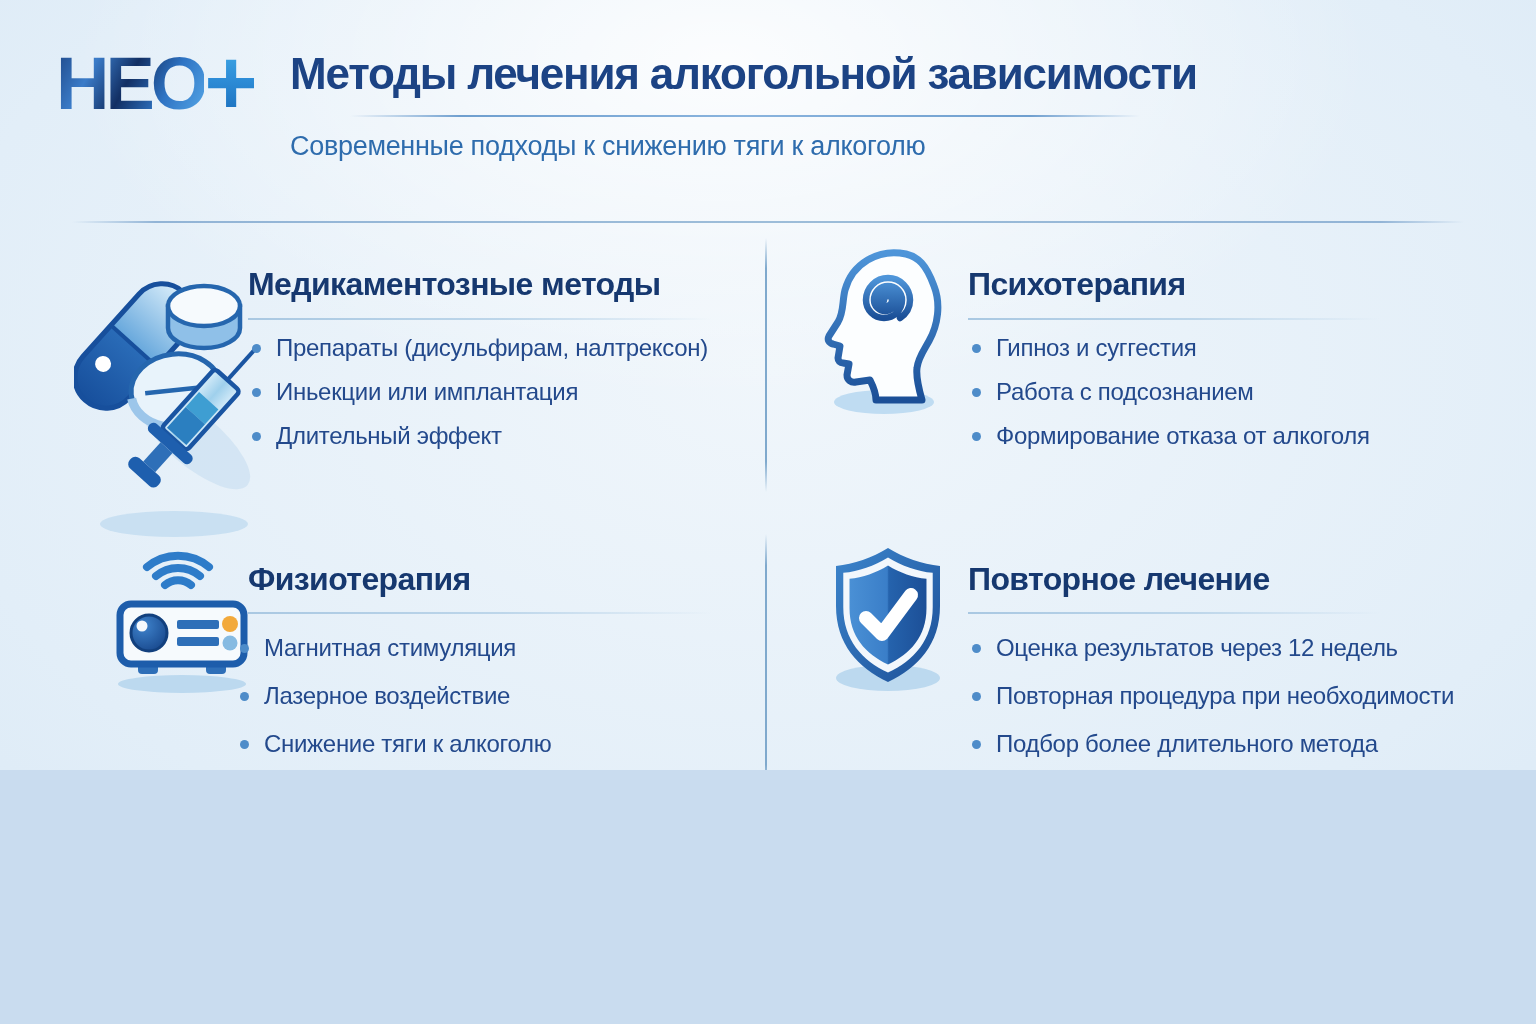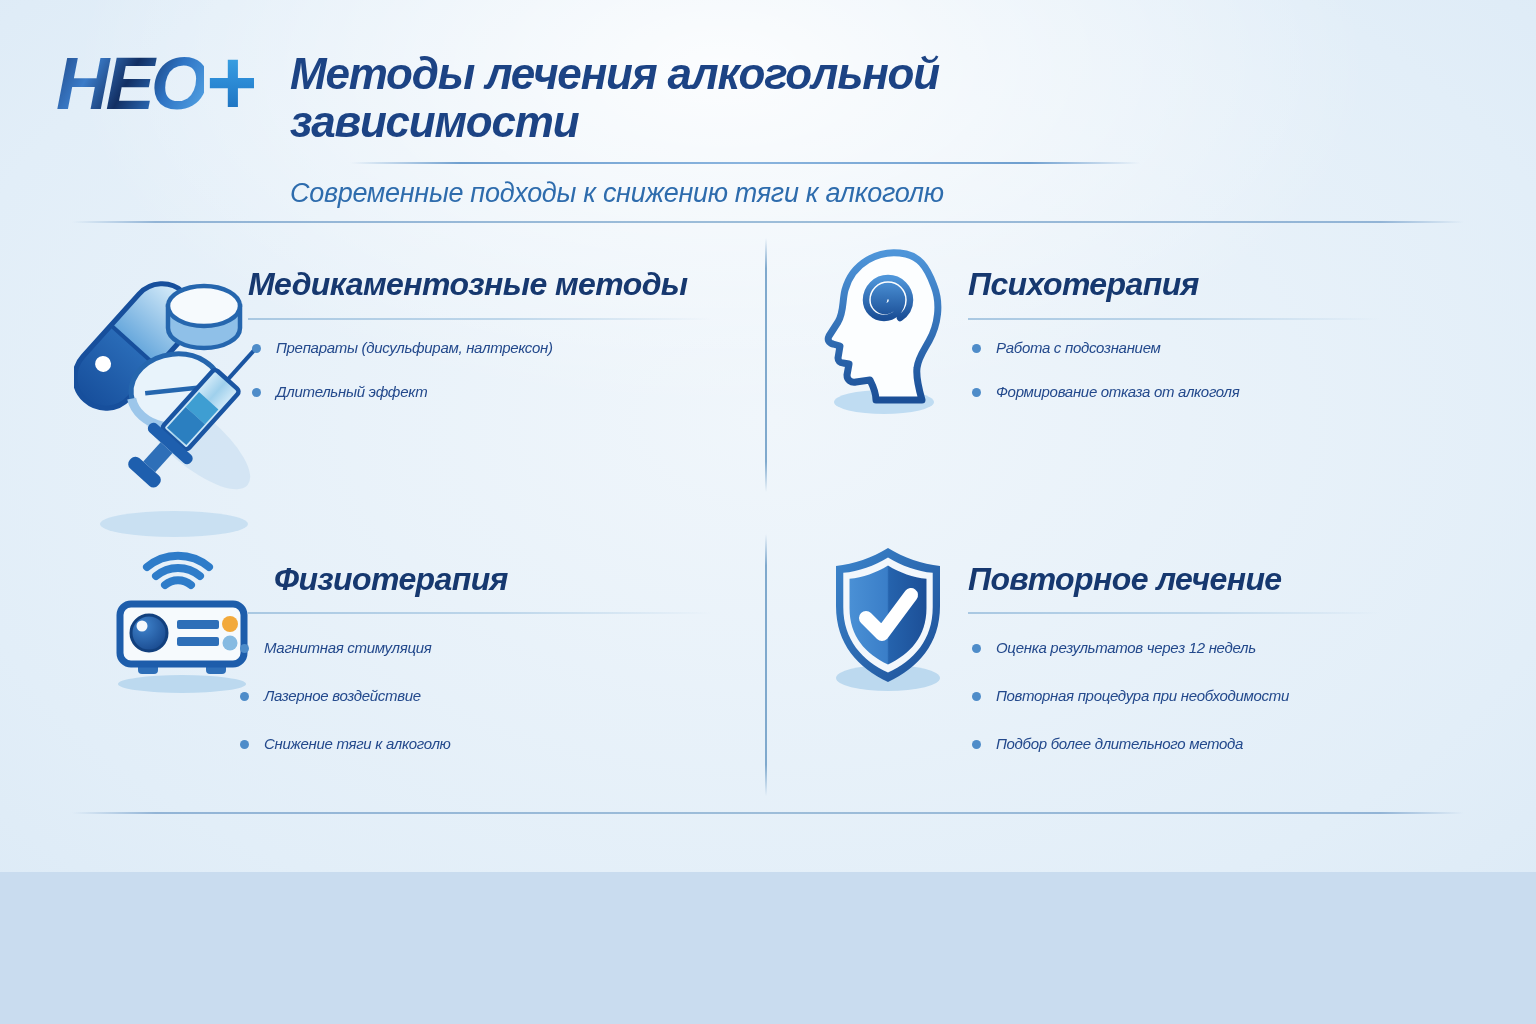--- a/index.html
+++ b/index.html
@@ -3,25 +3,24 @@
 <meta charset="utf-8">
 <style>
   * { margin:0; padding:0; box-sizing:border-box; }
   html,body { width:100%; }
   body {
     font-family: "Liberation Sans", sans-serif;
     background:#c9dcef;
     display:flex; justify-content:center;
   }
   .canvas {
-    position:relative; width:1536px; height:872px; overflow:hidden;
+    position:relative; width:1536px; height:770px; overflow:hidden;
     background:
       radial-gradient(ellipse 1000px 520px at 47% 8%, rgba(255,255,255,.85), rgba(255,255,255,0) 65%),
       radial-gradient(ellipse 1400px 900px at 50% 48%, #f0f6fb 0%, #e2eef8 60%, #d6e6f4 100%);
-    font-style: italic;
   }
 
   
   .logo {
     position:absolute; left:56px; top:38px;
     font-weight:800; letter-spacing:-4px; line-height:1;
     display:flex; align-items:center;
   }
   .logo .word {
     font-size:74px;
@@ -65,35 +64,35 @@
   .quad h2 {
     position:absolute; font-size:32px; font-weight:700; letter-spacing:-0.6px;
     color:#16386f; line-height:36px; white-space:nowrap;text-align:center;
   }
   .rule {
     position:absolute; height:2px;
     background:linear-gradient(90deg,#a9c8e2 0%, #bdd6ea 55%, rgba(189,214,234,0) 100%);
   }
   .bullets { position:absolute; list-style:none; }
   .bullets li {
-    position:relative; padding-left:28px; font-size:15px; line-height:32px;
+    position:relative; padding-left:28px; font-size:24px; line-height:32px;
     font-weight:500; letter-spacing:-0.3px; color:#23498c; white-space:nowrap;
   }
   .bullets li::before {
     content:""; position:absolute; left:4px; top:12px; width:9px; height:9px;
     border-radius:50%; background:#4e8cc9;
   }
   .q-top  .bullets li { margin-bottom:12px; }
   .q-bot  .bullets li { margin-bottom:16px; }
 
   .q1 h2 { left:248px; top:266px; }      .q1 .rule { left:248px; top:318px; width:464px; }
   .q1 .bullets { left:248px; top:332px; }
   .q2 h2 { left:968px; top:266px; }      .q2 .rule { left:968px; top:318px; width:412px; }
   .q2 .bullets { left:968px; top:332px; }
-  .q3 h2 { left:248px; top:561px;margin-left:26px; }      .q3 .rule { left:248px; top:612px; width:464px; }
+  .q3 h2 { left:248px; top:561px; }      .q3 .rule { left:248px; top:612px; width:464px; }
   .q3 .bullets { left:236px; top:632px; }
   .q4 h2 { left:968px; top:561px; }      .q4 .rule { left:968px; top:612px; width:412px; }
   .q4 .bullets { left:968px; top:632px; }
 
   .icon { position:absolute; }
   .icon-pills  { left:74px;  top:250px; width:186px; height:296px; }
   .icon-head   { left:818px; top:246px; width:136px; height:172px; }
   .icon-device { left:90px;  top:538px; width:180px; height:156px; }
   .icon-shield { left:824px; top:544px; width:128px; height:150px; }
 </style>
@@ -164,20 +163,21 @@
         <rect x="-13" y="-14" width="26" height="28" fill="#2b7fc0"></rect>
         <rect x="-28" y="18" width="56" height="11" rx="5" fill="#1e5fae"></rect>
         <rect x="-8" y="29" width="16" height="26" fill="#2e6fb8"></rect>
         <rect x="-19" y="55" width="38" height="14" rx="6" fill="#1e5fae"></rect>
       </g>
     </svg>
     <h2>Медикаментозные методы</h2>
     <div class="rule"></div>
     <ul class="bullets">
       <li>Препараты (дисульфирам, налтрексон)</li>
+      <li>Иньекции или имплантация</li>
       <li>Длительный эффект</li>
     </ul>
   </section>
 
   <section class="quad q2 q-top">
     <svg class="icon icon-head" viewBox="0 0 136 172">
       <defs>
         <linearGradient id="headGrad" x1="0" y1="0" x2="0" y2="1">
           <stop offset="0" stop-color="#4e95d9"></stop>
             <stop offset="1" stop-color="#1b4f97"></stop>
@@ -187,20 +187,21 @@
       <path d="M 88,8 C 60,2 34,18 27,44 C 24,56 26,66 20,76 L 11,90 C 9,94 11,97 15,98 L 22,100 L 20,112
                C 20,115 22,117 25,117 L 31,118 L 29,129 C 29,134 33,137 38,136 L 52,134
                C 56,142 58,148 58,154 L 104,154 C 100,140 98,130 99,122 C 100,112 106,104 111,95
                C 120,79 123,58 116,40 C 108,18 100,11 88,8 Z" fill="#fcfeff" stroke="url(#headGrad)" stroke-width="7" stroke-linejoin="round"></path>
       <path d="M 66,54 A 4 4 0 0 1 74,54 A 6 6 0 0 1 62,54 A 8 8 0 0 1 78,54 A 11 11 0 0 1 56,54
                A 14 14 0 0 1 84,54 A 18 18 0 0 1 48,54 A 22 22 0 0 1 92,54 C 92,62 88,68 82,72" fill="none" stroke="url(#headGrad)" stroke-width="6.5" stroke-linecap="round"></path>
     </svg>
     <h2>Психотерапия</h2>
     <div class="rule"></div>
     <ul class="bullets">
+      <li>Гипноз и суггестия</li>
       <li>Работа с подсознанием</li>
       <li>Формирование отказа от алкоголя</li>
     </ul>
   </section>
 
   <section class="quad q3 q-bot">
     <svg class="icon icon-device" viewBox="0 0 180 156">
       <defs>
         <radialGradient id="lens" cx="0.35" cy="0.3" r="0.9">
           <stop offset="0" stop-color="#3f83cc"></stop>

